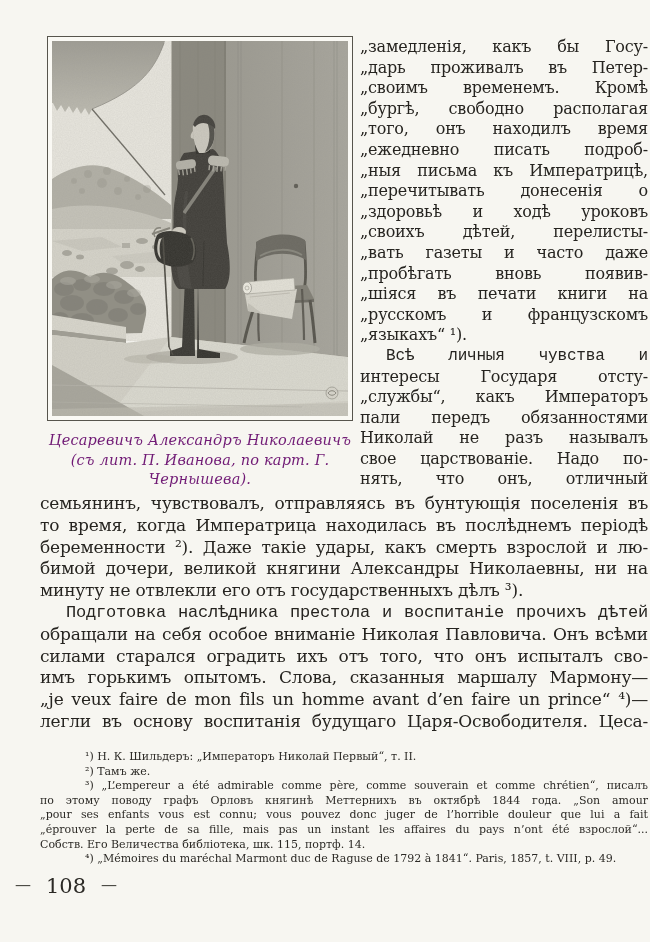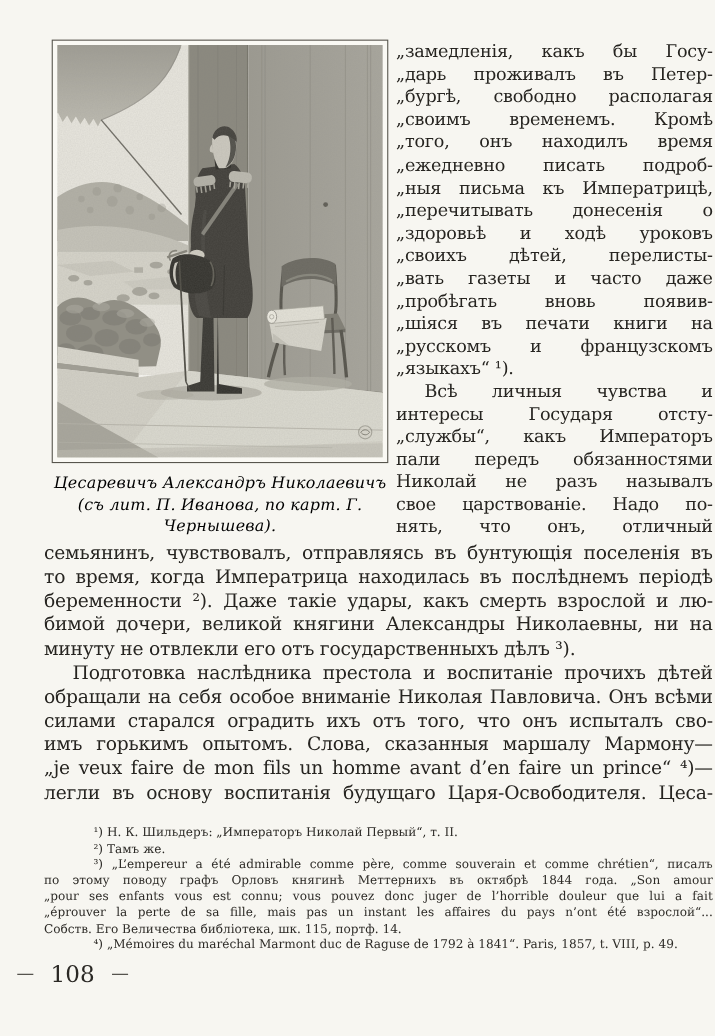--- a/index.html
+++ b/index.html
@@ -13,39 +13,39 @@
   
   .plate{
     position:absolute;left:47px;top:36px;
     border:1px solid #57554d;background:#faf9f4;padding:4px;
   }
   .plate svg{display:block;}
 
   .caption{
     position:absolute;left:40px;top:431px;width:320px;
     font-style:italic;font-size:14.5px;line-height:19.5px;text-align:center;
-    color:#000000;letter-spacing:0.2px;
+    color:#701a75;letter-spacing:0.2px;
   }
 
   
   .coltext{
     position:absolute;left:360px;top:37px;width:288px;
     font-size:16px;line-height:20.6px;letter-spacing:-0.2px;
   }
   .bodytext{
     position:absolute;left:40px;top:493px;width:608px;
     font-size:17px;line-height:21.8px;letter-spacing:-0.2px;
   }
   .footnotes{
     position:absolute;left:40px;top:750px;width:608px;
     font-size:11px;line-height:14.6px;letter-spacing:0;color:#2c2a26;
   }
   .tl{text-align:justify;text-align-last:justify;}
   .tl.e{text-align-last:left;}
-  .tl.i{text-indent:26px;}
+  .tl.i{text-indent:26px;font-family:Liberation Mono, monospace;}
   .fl{text-align:left;}
   .fl.j{text-align:justify;text-align-last:justify;}
   .fl.fi{text-indent:45px;}
 
   .pageno{
     position:absolute;left:0;top:874px;width:516px;text-align:left;
     font-size:21px;color:#2b2925;
   }
   .pageno .dash{font-size:16px;color:#46443e;margin:0 15px;position:relative;top:-3px;}
 </style>
@@ -227,22 +227,22 @@
   </div>
 
   <div class="caption">
     <div>Цесаревичъ Александръ Николаевичъ</div>
     <div>(съ лит. П. Иванова, по карт. Г. Чернышева).</div>
   </div>
 
   <div class="coltext">
     <div class="tl">„замедленія, какъ бы Госу-</div>
     <div class="tl">„дарь проживалъ въ Петер-</div>
+    <div class="tl">„своимъ временемъ. Кромѣ</div>
     <div class="tl">„бургѣ, свободно располагая</div>
-    <div class="tl">„своимъ временемъ. Кромѣ</div>
     <div class="tl">„того, онъ находилъ время</div>
     <div class="tl">„ежедневно писать подроб-</div>
     <div class="tl">„ныя письма къ Императрицѣ,</div>
     <div class="tl">„перечитывать донесенія о</div>
     <div class="tl">„здоровьѣ и ходѣ уроковъ</div>
     <div class="tl">„своихъ дѣтей, перелисты-</div>
     <div class="tl">„вать газеты и часто даже</div>
     <div class="tl">„пробѣгать вновь появив-</div>
     <div class="tl">„шіяся въ печати книги на</div>
     <div class="tl">„русскомъ и французскомъ</div>

